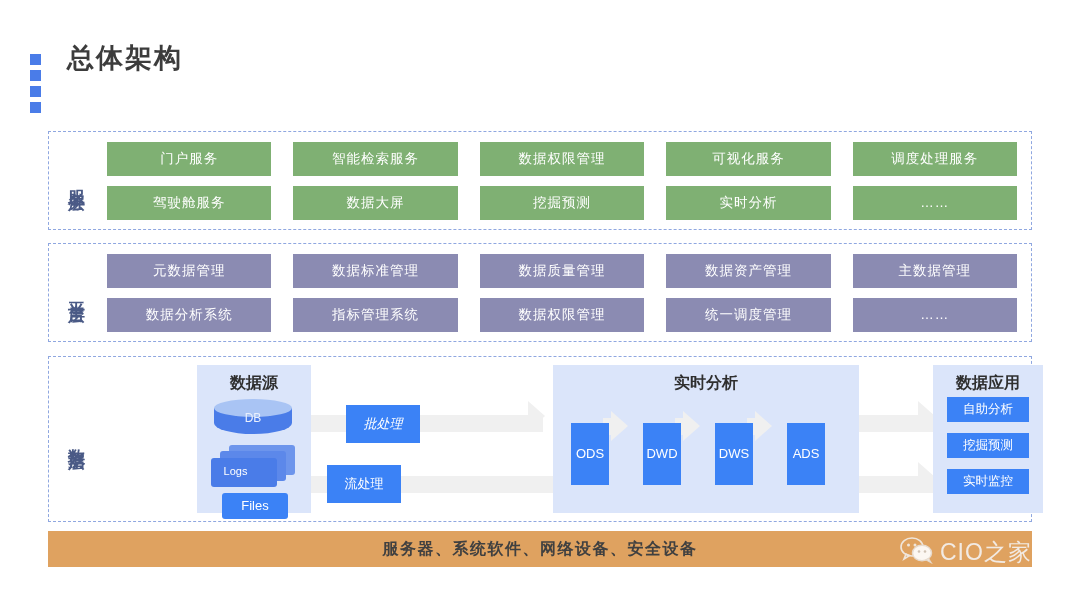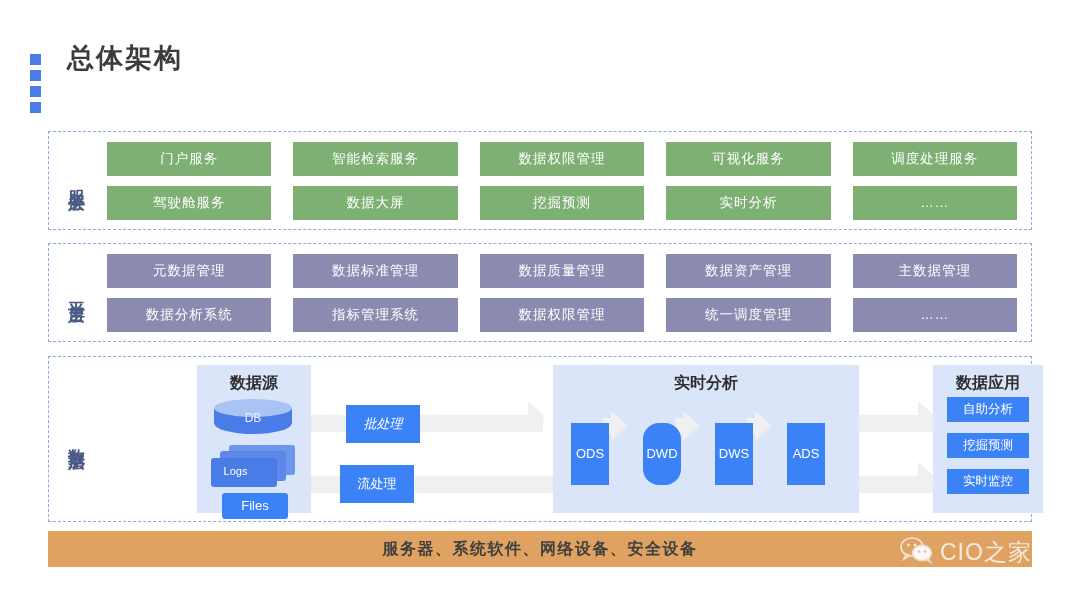--- a/index.html
+++ b/index.html
@@ -114,25 +114,25 @@
   #logs-stack .c2 { left: 9px;  top: 6px; width: 66px; height: 30px; background:#5c88ea; }
   #logs-stack .c1 { left: 0;   top: 13px; width: 66px; height: 29px; }
   #logs-stack .lbl {
     position: absolute; left: 0; top: 20px; width: 49px;
     text-align: center; color: #fff; font-size: 11px;
   }
 
   #files-box { left: 14px; top: 128px; width: 66px; height: 26px; border-radius: 3px; font-size: 13px; margin-left: 11px; }
 
   #batch-box  { left: 243px; top: 48px; width: 74px; height: 38px; font-style: italic; }
-  #stream-box { left: 237px; top: 108px; width: 74px; height: 38px; }
+  #stream-box { left: 224px; top: 108px; width: 74px; height: 38px; }
 
   .dw-box { top: 38px; width: 38px; height: 62px; margin-top: 28px; }
   #ods-box { left: 468px; }
-  #dwd-box { left: 540px; border-radius: 16px; }
+  #dwd-box { left: 540px; }
   #dws-box { left: 612px; }
   #ads-box { left: 684px; }
 
   .app-box { left: 844px; width: 82px; height: 25px; font-size: 12.5px; }
   #app-1 { top: 40px; }
   #app-2 { top: 76px; }
   #app-3 { top: 112px; }
 
   
   #infra-bar {

